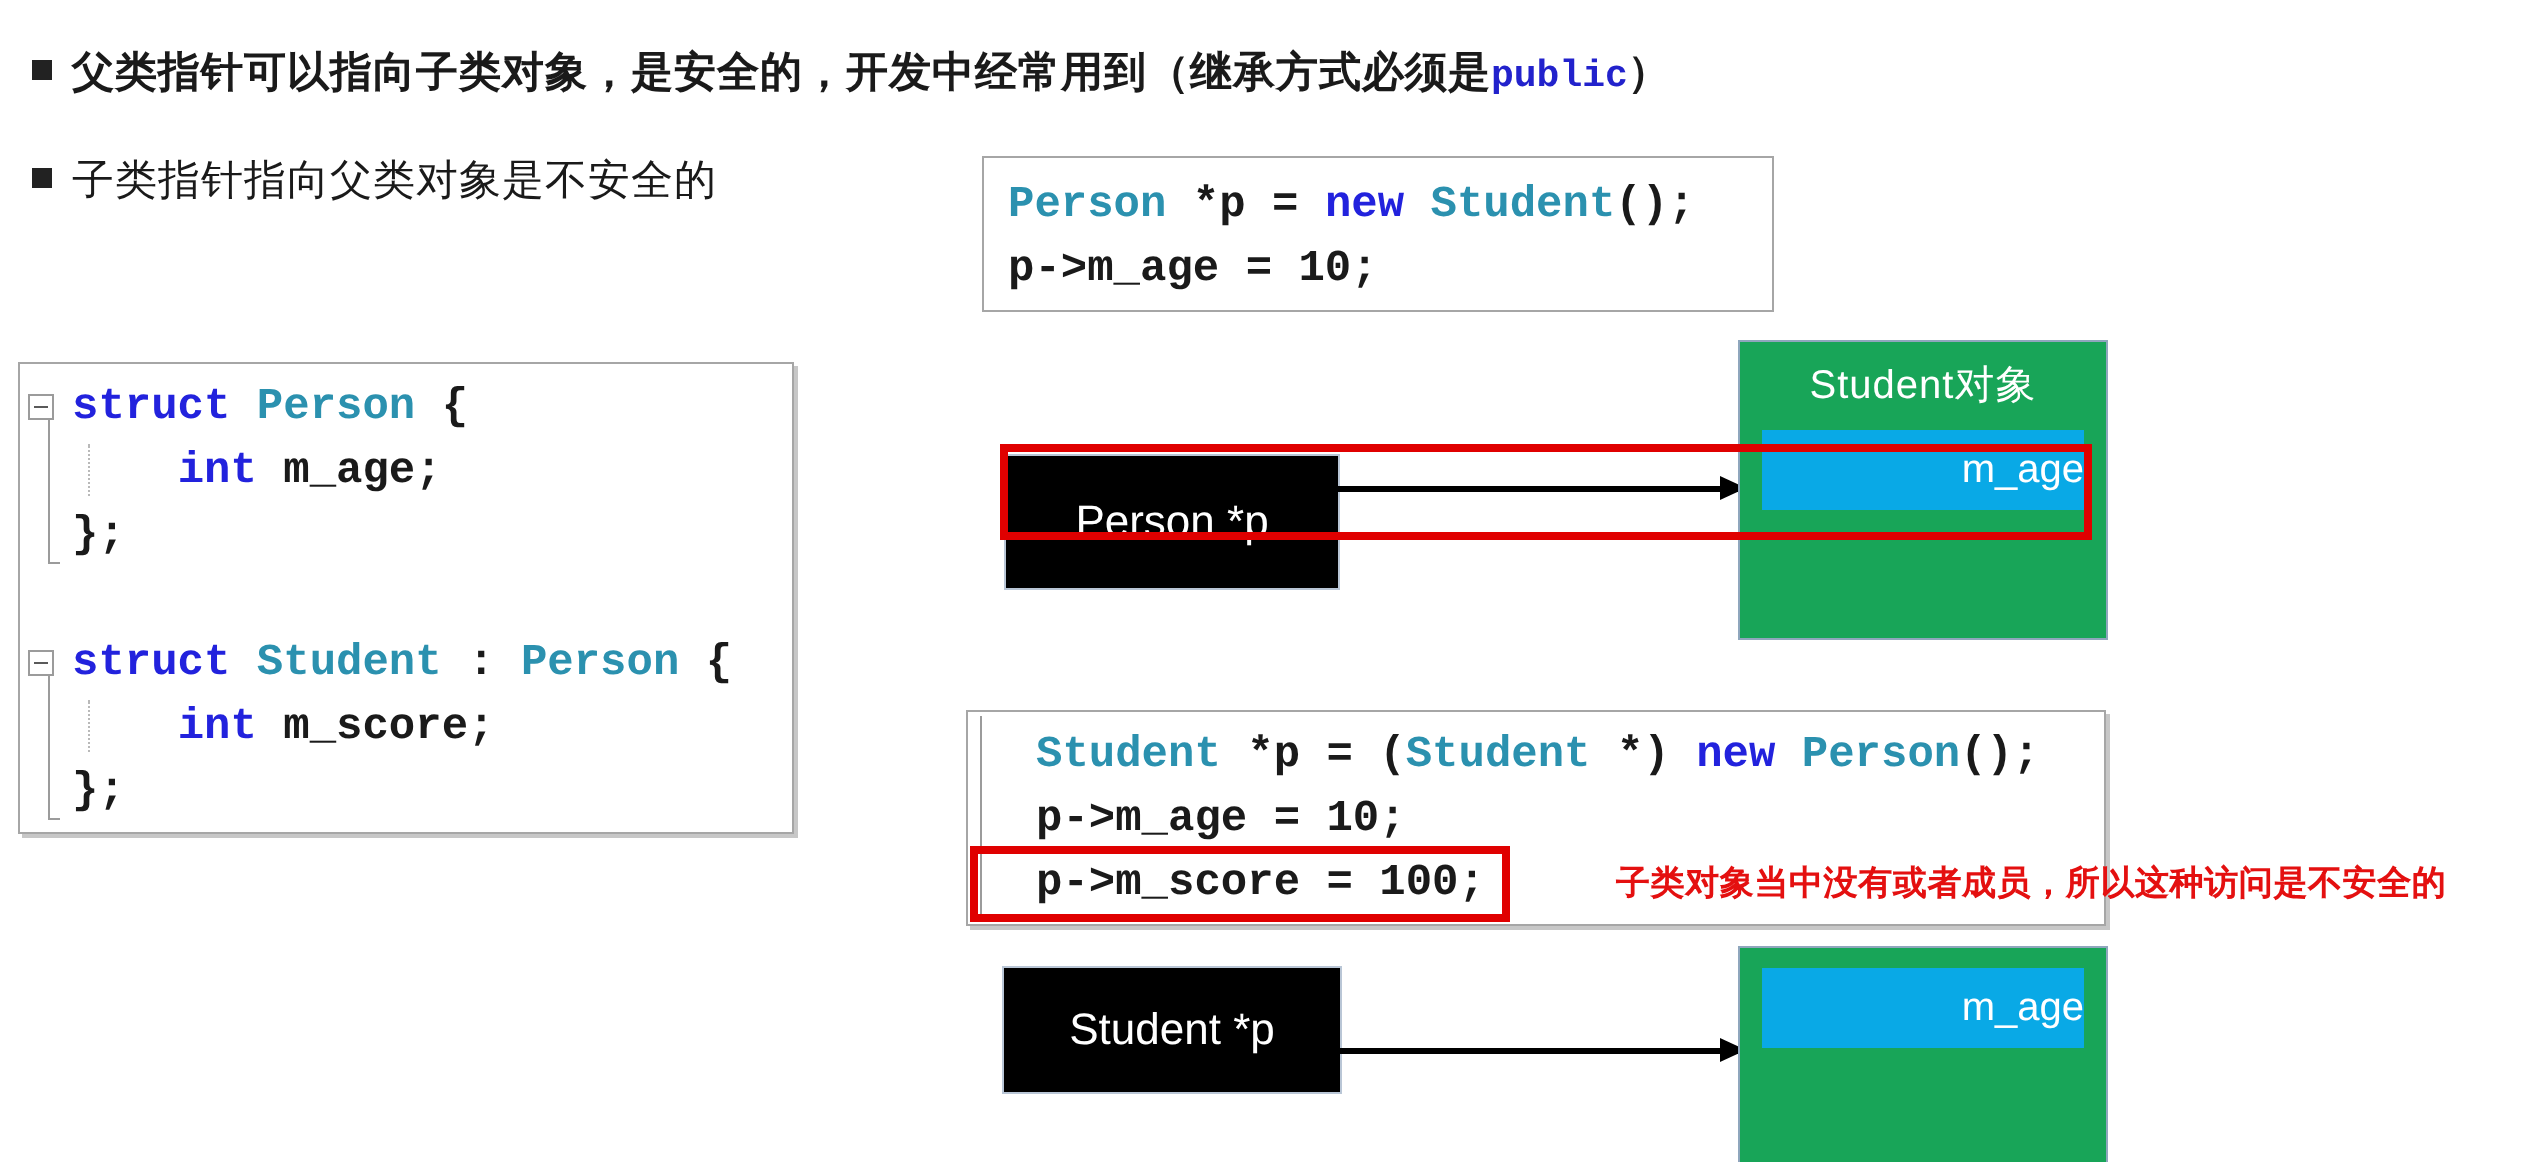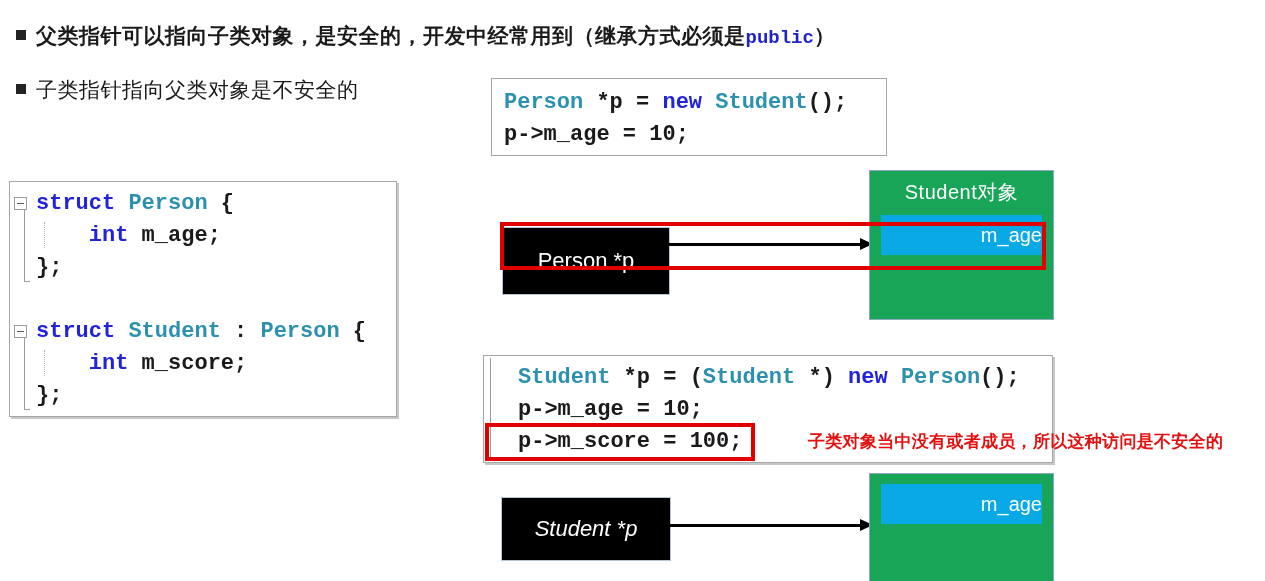--- a/index.html
+++ b/index.html
@@ -138,21 +138,21 @@
     background: #000000;
     color: #ffffff;
     display: flex;
     align-items: center;
     justify-content: center;
     font-size: 22px;
     box-sizing: border-box;
     box-shadow: 0 0 0 1px #b9c6d6;
   }
   #boxPersonP  { left: 503px; top: 228px; width: 166px; height: 66px; }
-  #boxStudentP { left: 502px; top: 498px; width: 168px; height: 62px; font-style: italic; }
+  #boxStudentP { left: 502px; top: 484px; width: 168px; height: 62px; }
 
   .green-box {
     position: absolute;
     background: #18a558;
     box-sizing: border-box;
     box-shadow: 0 0 0 1px #8fa6bd;
     padding: 0;
   }
   #greenStudent { left: 870px; top: 171px; width: 183px; height: 148px; }
   #greenPerson  { left: 870px; top: 474px; width: 183px; height: 112px; }

